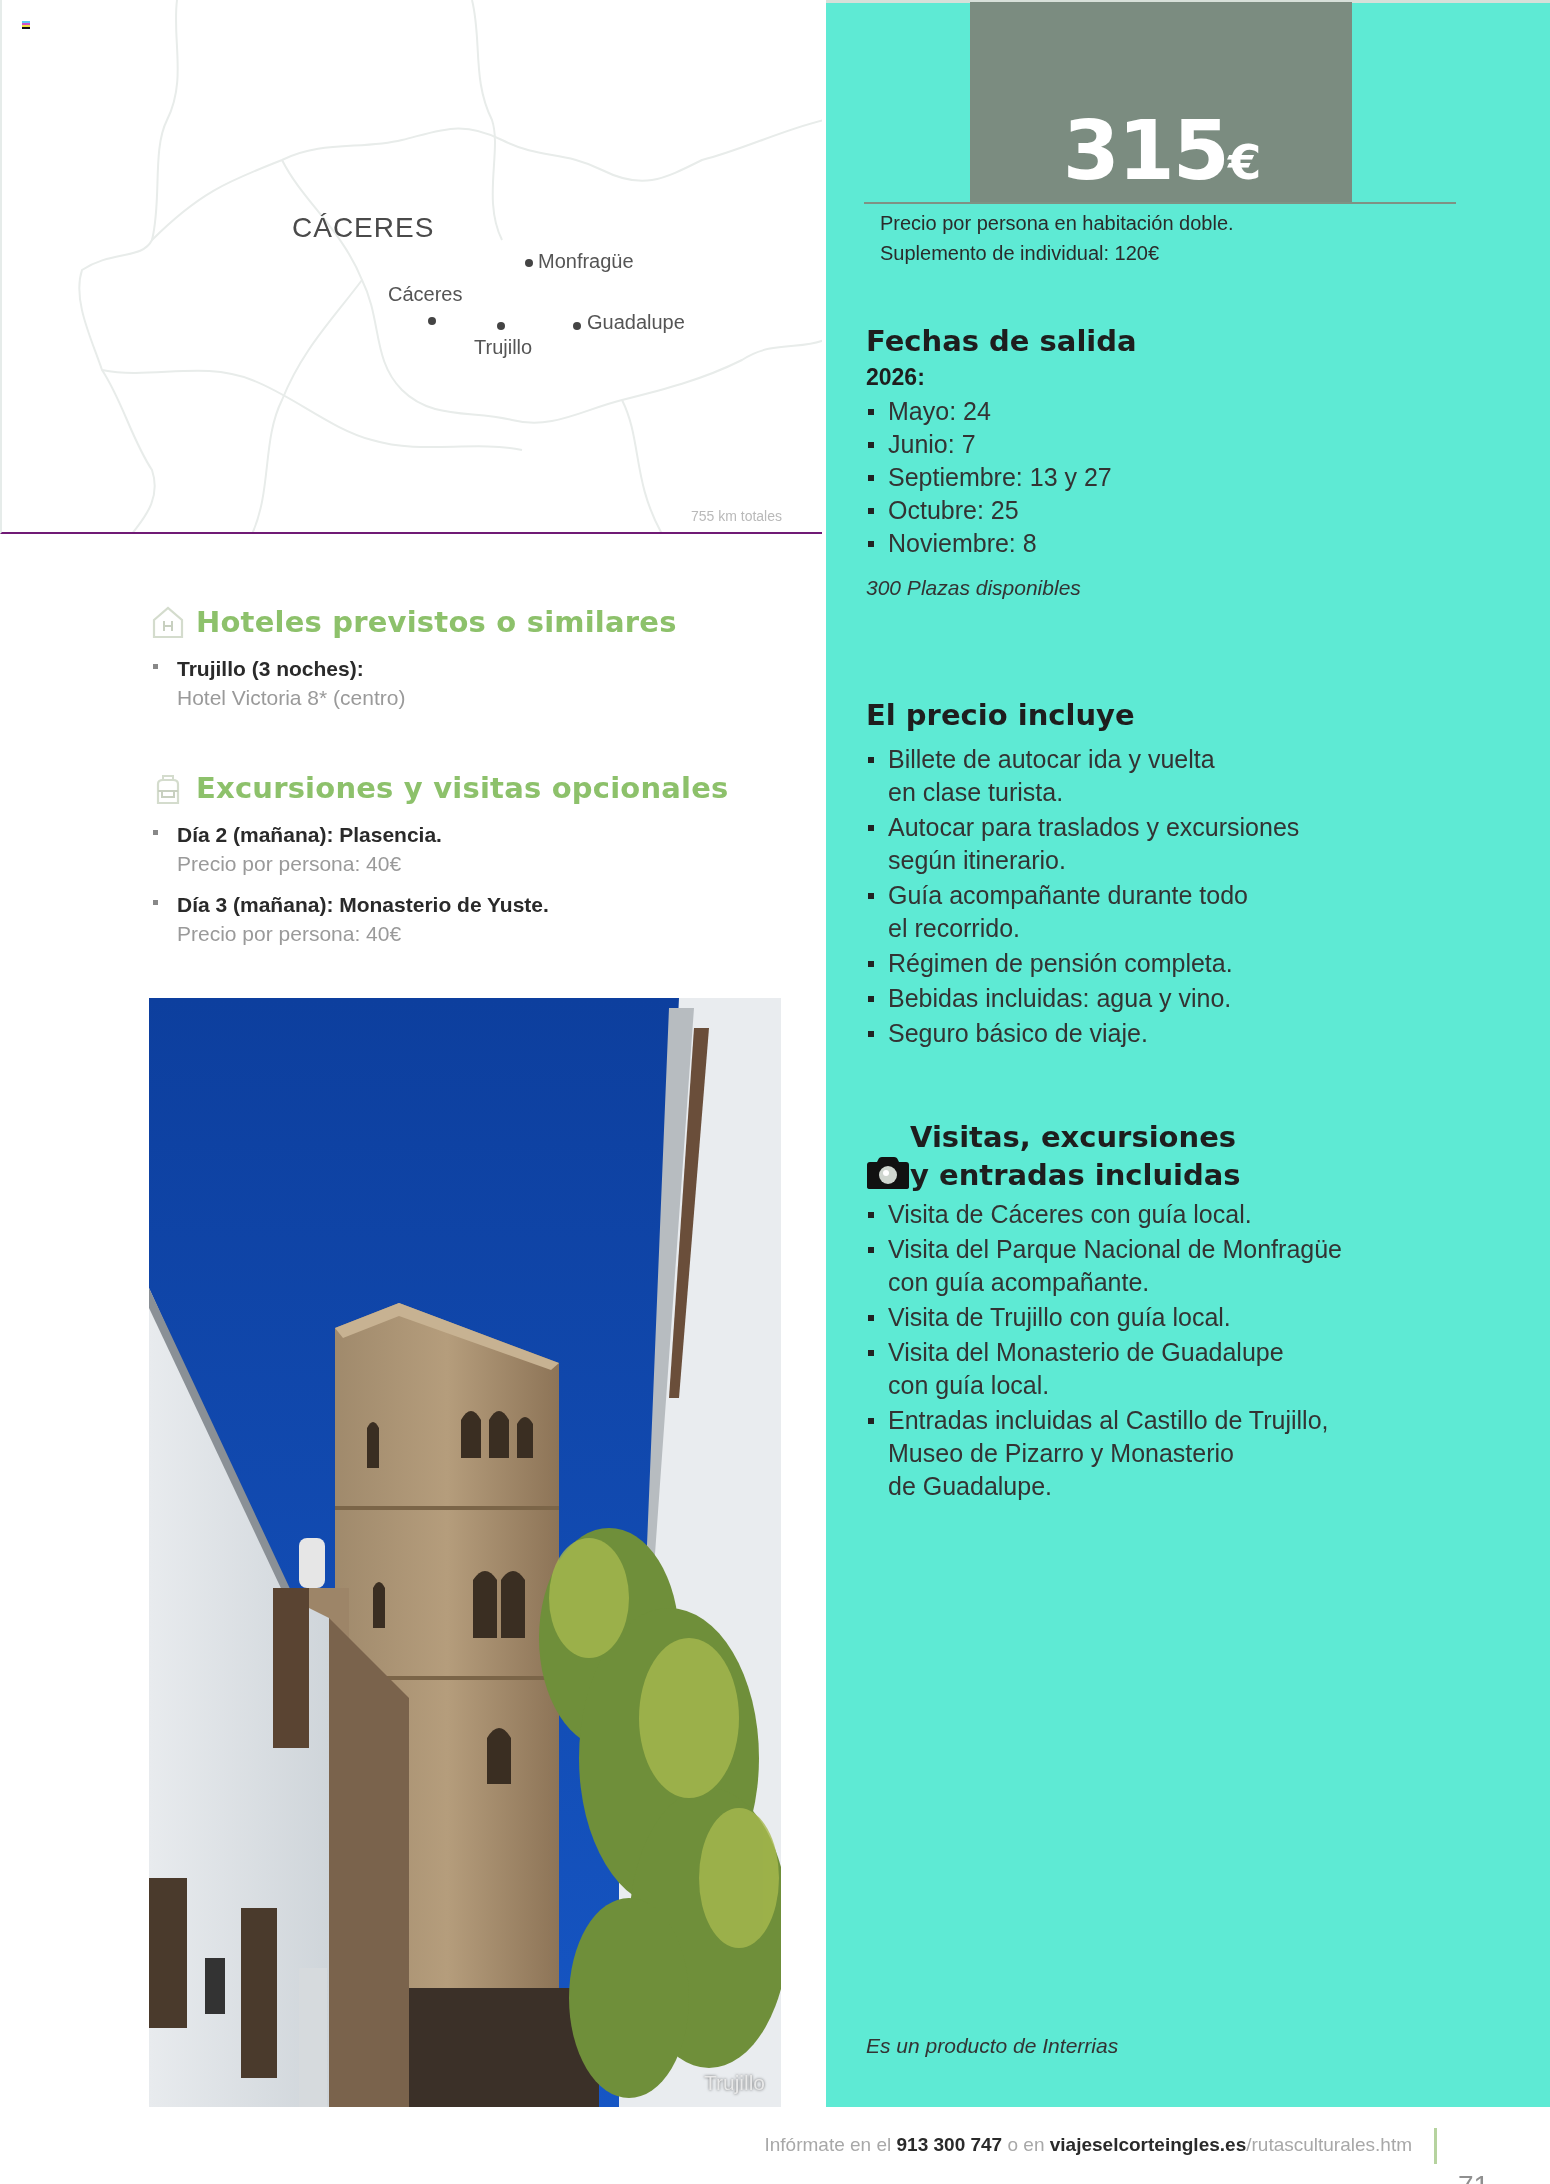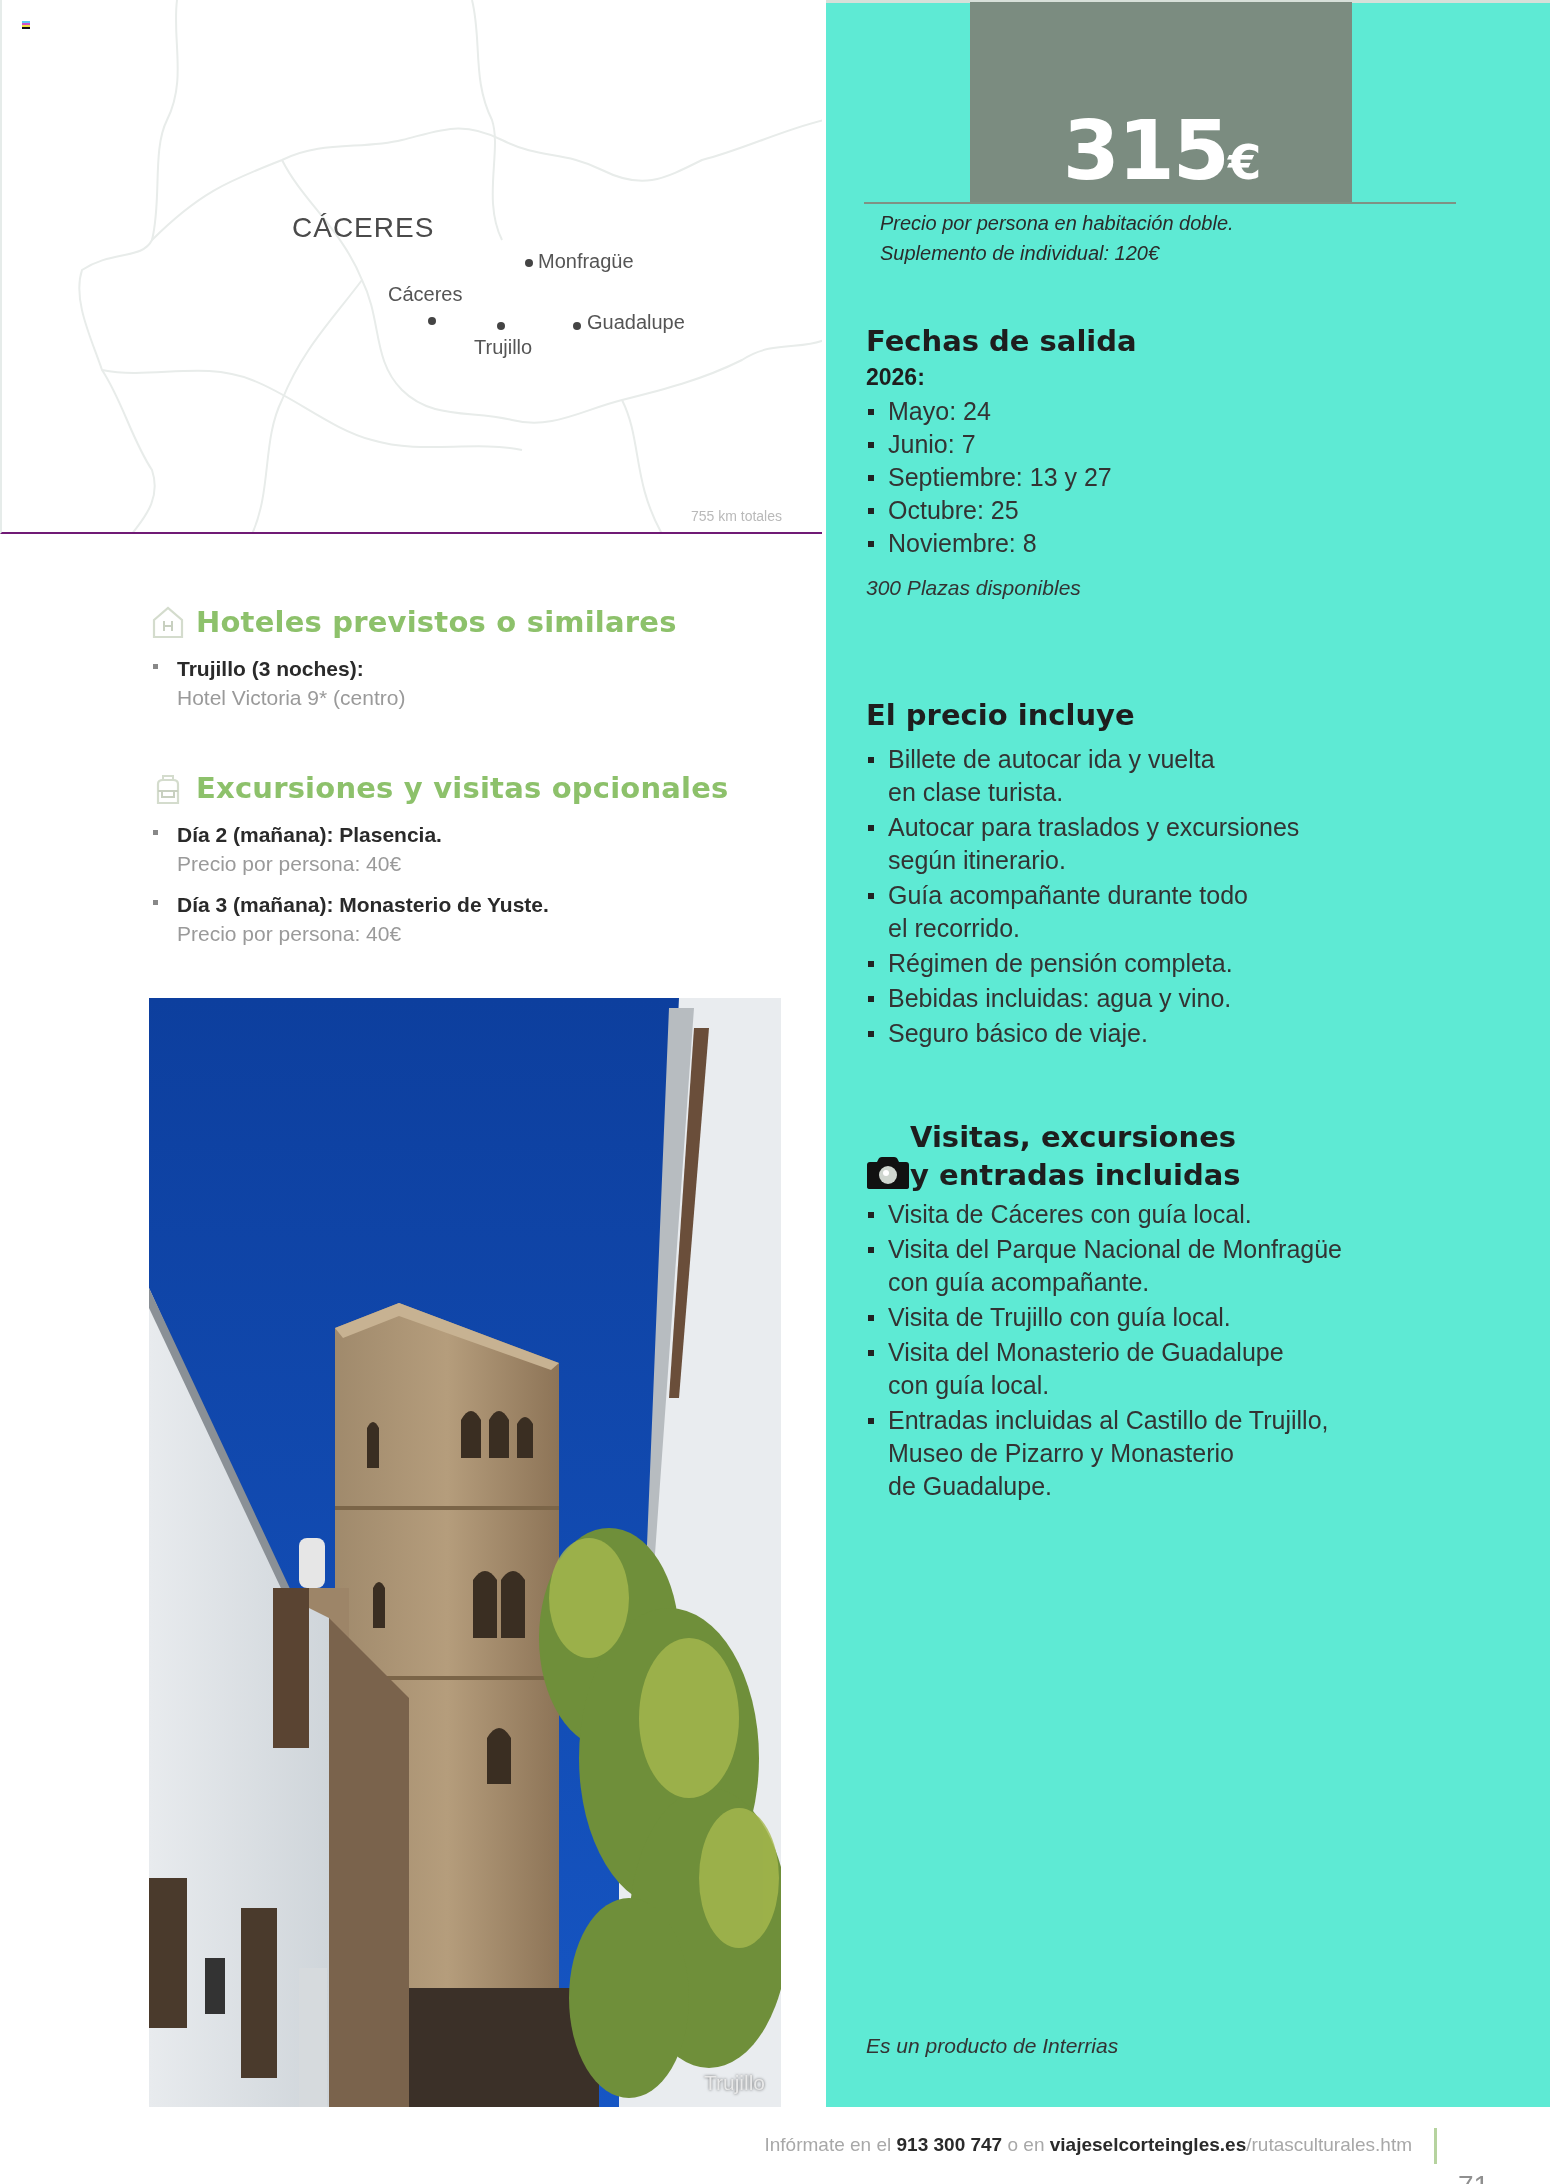--- a/index.html
+++ b/index.html
@@ -29,21 +29,21 @@
   .photo { position: absolute; left: 149px; top: 998px; width: 632px; height: 1109px; overflow: hidden; }
   .photo-caption { position: absolute; right: 16px; bottom: 12px; font-size: 21px; color: #e8e8e8; text-shadow: 0 0 3px rgba(0,0,0,.6); }
 
   
   .panel { position: absolute; left: 826px; top: 0; width: 724px; height: 2107px; background: #5eead4; }
   .panel::before { content: ""; position: absolute; left: 0; top: 0; right: 0; height: 3px; background: #d7e0d9; }
   .price-box { position: absolute; left: 144px; top: 2px; width: 382px; height: 200px; background: #7b8c80; }
   .price { position: absolute; left: 0; right: 0; bottom: 4px; text-align: center; color: #ffffff; font-family: "DejaVu Sans", sans-serif; font-weight: bold; font-size: 82px; letter-spacing: -2px; }
   .price .cur { font-size: 48px; }
   .price-rule { position: absolute; left: 38px; top: 202px; width: 592px; height: 2px; background: #7f9284; }
-  .price-note { position: absolute; left: 54px; top: 208px; font-size: 20px; font-style: italic; color: #2b2b2b; line-height: 30px; }
+  .price-note { position: absolute; left: 54px; top: 208px; font-size: 20px; color: #2b2b2b; line-height: 30px; }
 
   .r-sec { position: absolute; left: 40px; width: 640px; }
   .r-title { font-family: "DejaVu Sans", sans-serif; font-weight: bold; font-size: 29px; color: #1e1e1e; line-height: 38px; }
   .r-year { font-weight: bold; font-size: 23px; color: #1e1e1e; margin-top: 4px; }
   .r-list { list-style: none; margin-top: 4px; }
   .r-list li { position: relative; padding-left: 22px; font-size: 25px; line-height: 33px; color: #333; }
   .r-list li::before { content: ""; position: absolute; left: 2px; top: 14px; width: 6px; height: 6px; background: #222; }
   .r-list.incl li { margin-bottom: 2px; }
   .plazas { font-size: 21px; font-style: italic; color: #333; margin-top: 16px; }
   .vis-head { display: flex; align-items: flex-end; }
@@ -99,21 +99,21 @@
   <div class="sec-title">
     <svg class="ico" viewBox="0 0 36 36">
       <path d="M4 16 L18 4 L32 16 V33 H4 Z" fill="none" stroke="#d4dccd" stroke-width="2.2"></path>
       <path d="M14 17 V27 M22 17 V27 M14 22 H22" stroke="#c8d0c0" stroke-width="2"></path>
     </svg>
     <span>Hoteles previstos o similares</span>
   </div>
   <ul class="l-list">
     <li>
       <span class="l-strong">Trujillo (3 noches):</span>
-      <span class="l-sub">Hotel Victoria 9* (centro)</span>
+      <span class="l-sub">Hotel Victoria 8* (centro)</span>
     </li>
   </ul>
 </div>
 
 <div class="sec" style="top:770px">
   <div class="sec-title">
     <svg class="ico" viewBox="0 0 36 36">
       <path d="M13 6 H23 V10 H13 Z" fill="none" stroke="#d4dccd" stroke-width="2"></path>
       <path d="M8 14 Q8 10 13 10 H23 Q28 10 28 14 V33 H8 Z" fill="none" stroke="#d4dccd" stroke-width="2.2"></path>
       <path d="M8 21 H28 M12 21 V27 H24 V21" fill="none" stroke="#c8d0c0" stroke-width="2"></path>

